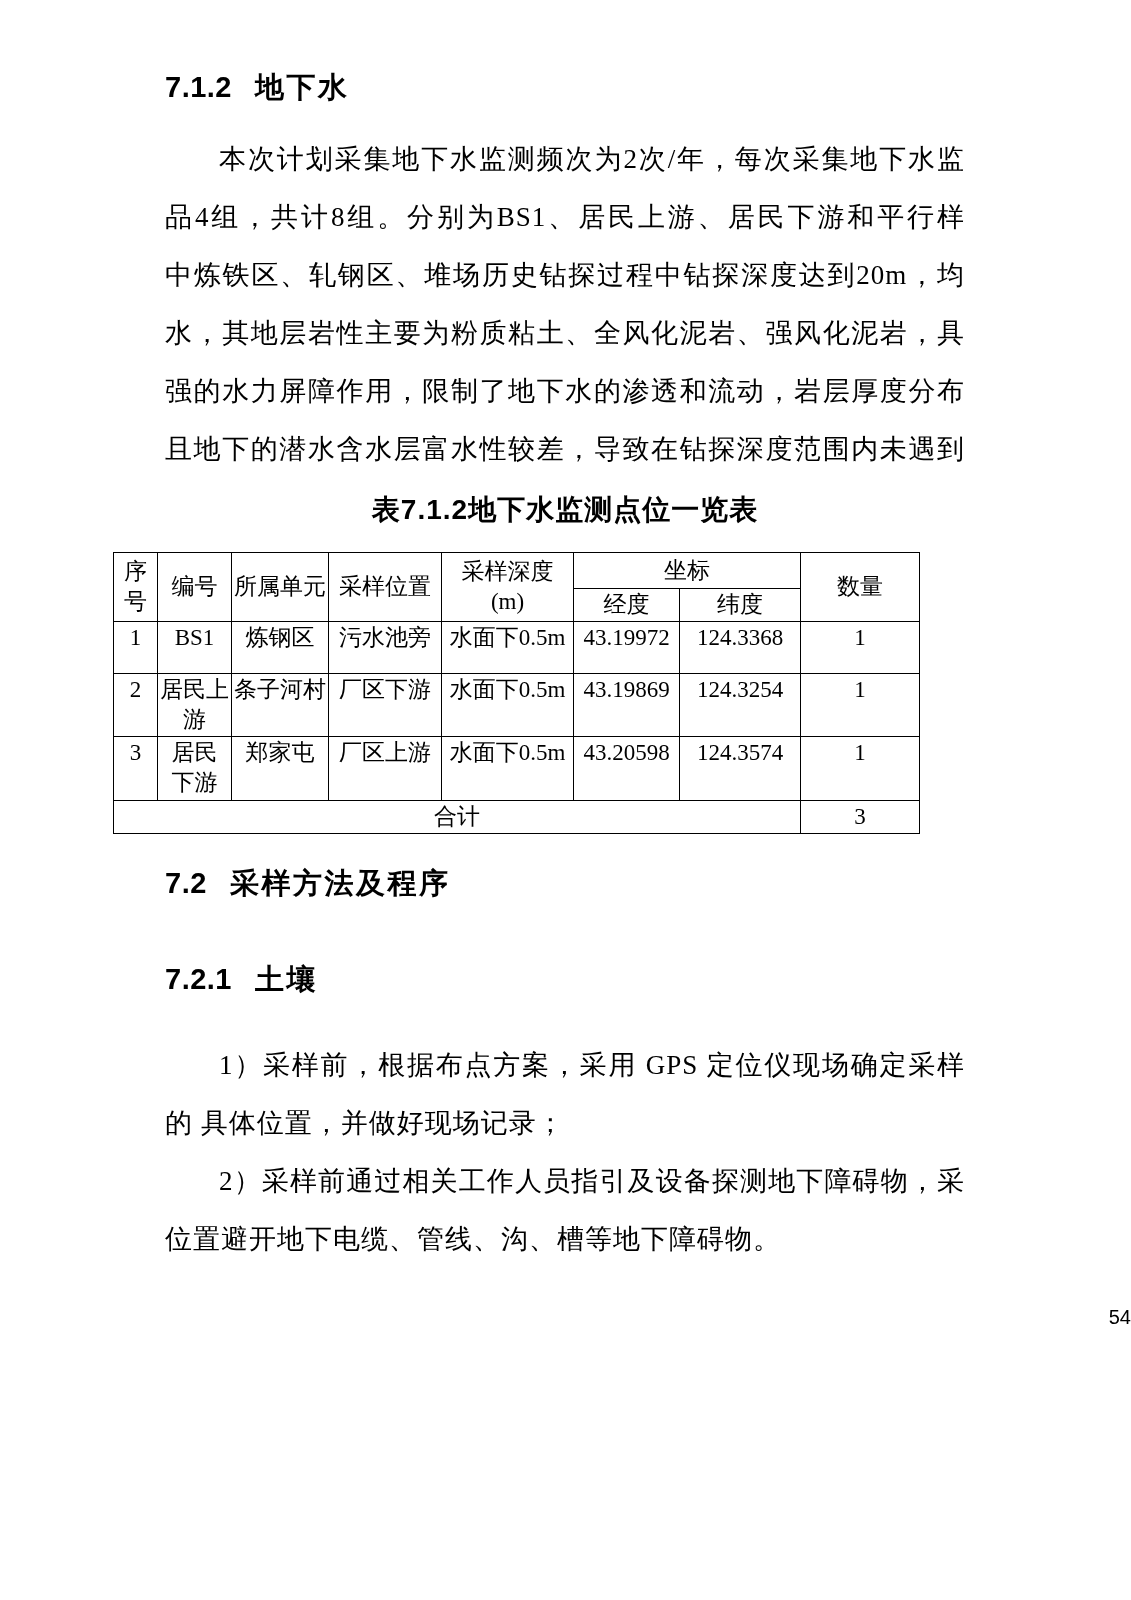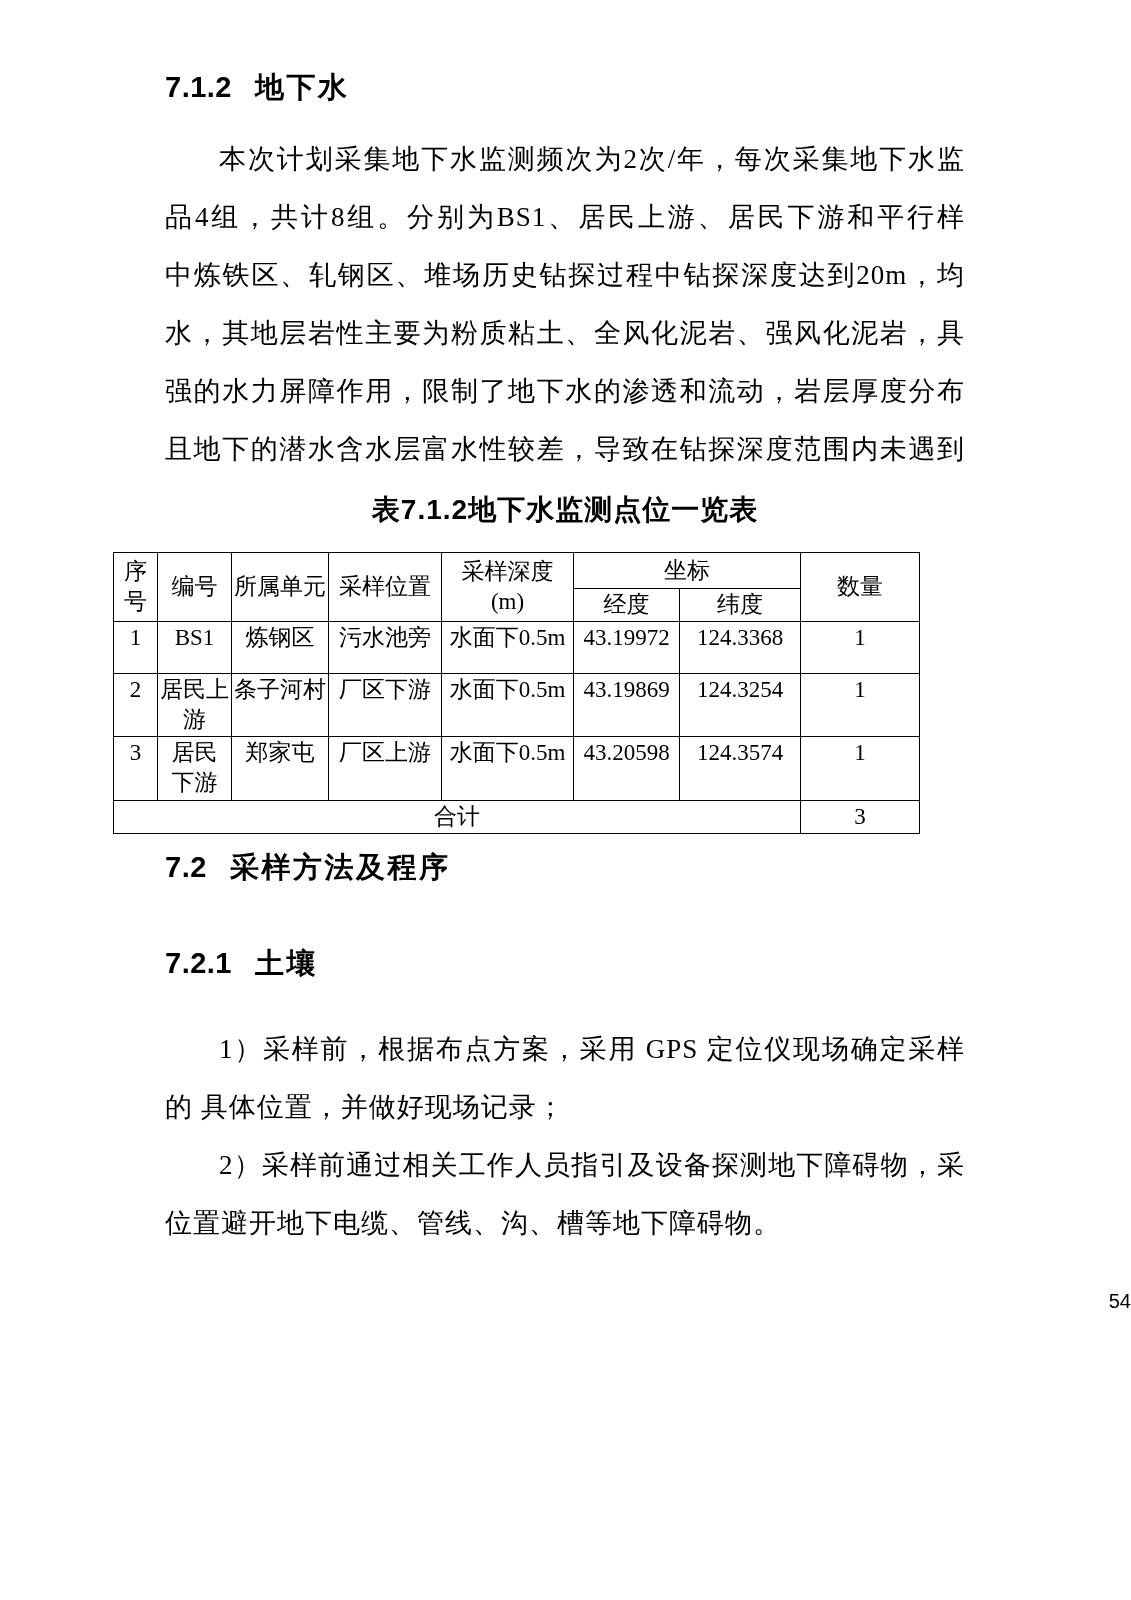--- a/index.html
+++ b/index.html
@@ -13,21 +13,21 @@
   }
   .heading {
     margin:0 0 0 165px;
     font-family:"Liberation Sans","DejaVu Sans",sans-serif;
     font-weight:bold;
     font-size:29px;
     line-height:38px;
     letter-spacing:1px;
   }
   .h712 { margin-top:68px; }
-  .h72  { margin-top:14px; }
+  .h72  { margin-top:30px; }
   .h721 { margin-top:58px; }
   .heading .hnum { margin-right:14px; letter-spacing:0.5px; }
   .heading .htitle { letter-spacing:2.5px; }
 
   .para { width:800px; margin-left:165px; }
   .para1 { margin-top:24px; }
   .para2 { margin-top:38px; }
   .line {
     font-size:27px;
     height:58px;

